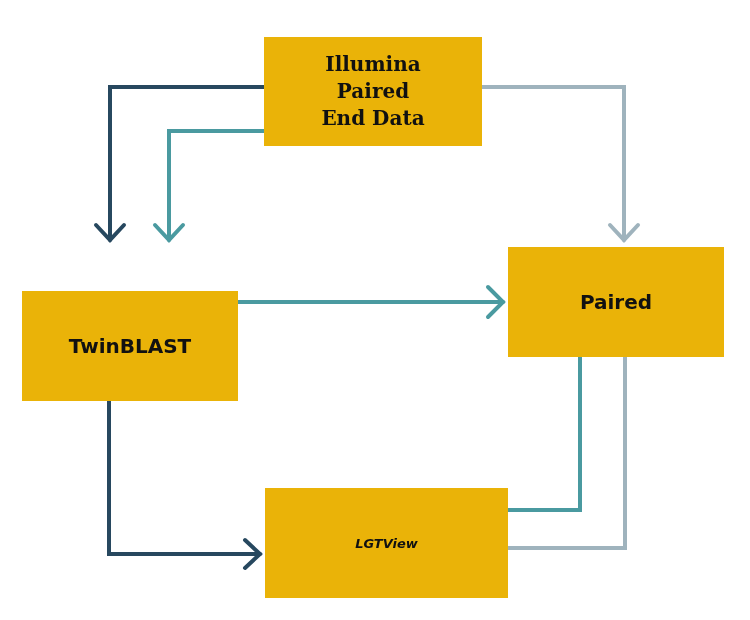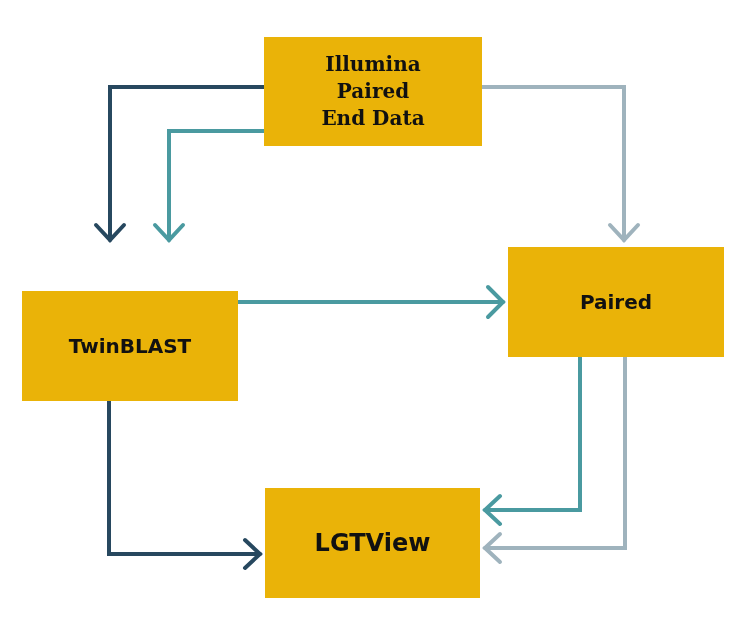--- a/index.html
+++ b/index.html
@@ -10,21 +10,21 @@
       background: #eab308;
       display: flex; align-items: center; justify-content: center;
       text-align: center;
       color: #111111;
       font-weight: bold;
     }
     .node .label { white-space: pre-line; line-height: 27px; }
     #n-illumina { left: 264px; top: 37px; width: 218px; height: 109px; font-family: "DejaVu Serif", serif; font-size: 20px; }
     #n-twinblast { left: 22px; top: 247px; width: 216px; height: 110px; font-size: 20px; margin-top: 44px; }
     #n-lgtseek { left: 508px; top: 247px; width: 216px; height: 110px; font-size: 20px; }
-    #n-lgtview { left: 265px; top: 488px; width: 215px; height: 110px; font-size: 24px; }
+    #n-lgtview { left: 265px; top: 488px; width: 243px; height: 110px; font-size: 13px; font-style: italic; }
   </style>
 </head>
 <body>
 
 <svg class="arrows" viewBox="0 0 750 620">
   <g fill="none" stroke-width="4" stroke-linecap="round" stroke-linejoin="miter">
 
     <path stroke="#27485f" d="M264,87 H110 V240"></path>
     <path stroke="#27485f" d="M96,225 L110,240 L124,225"></path>
 

